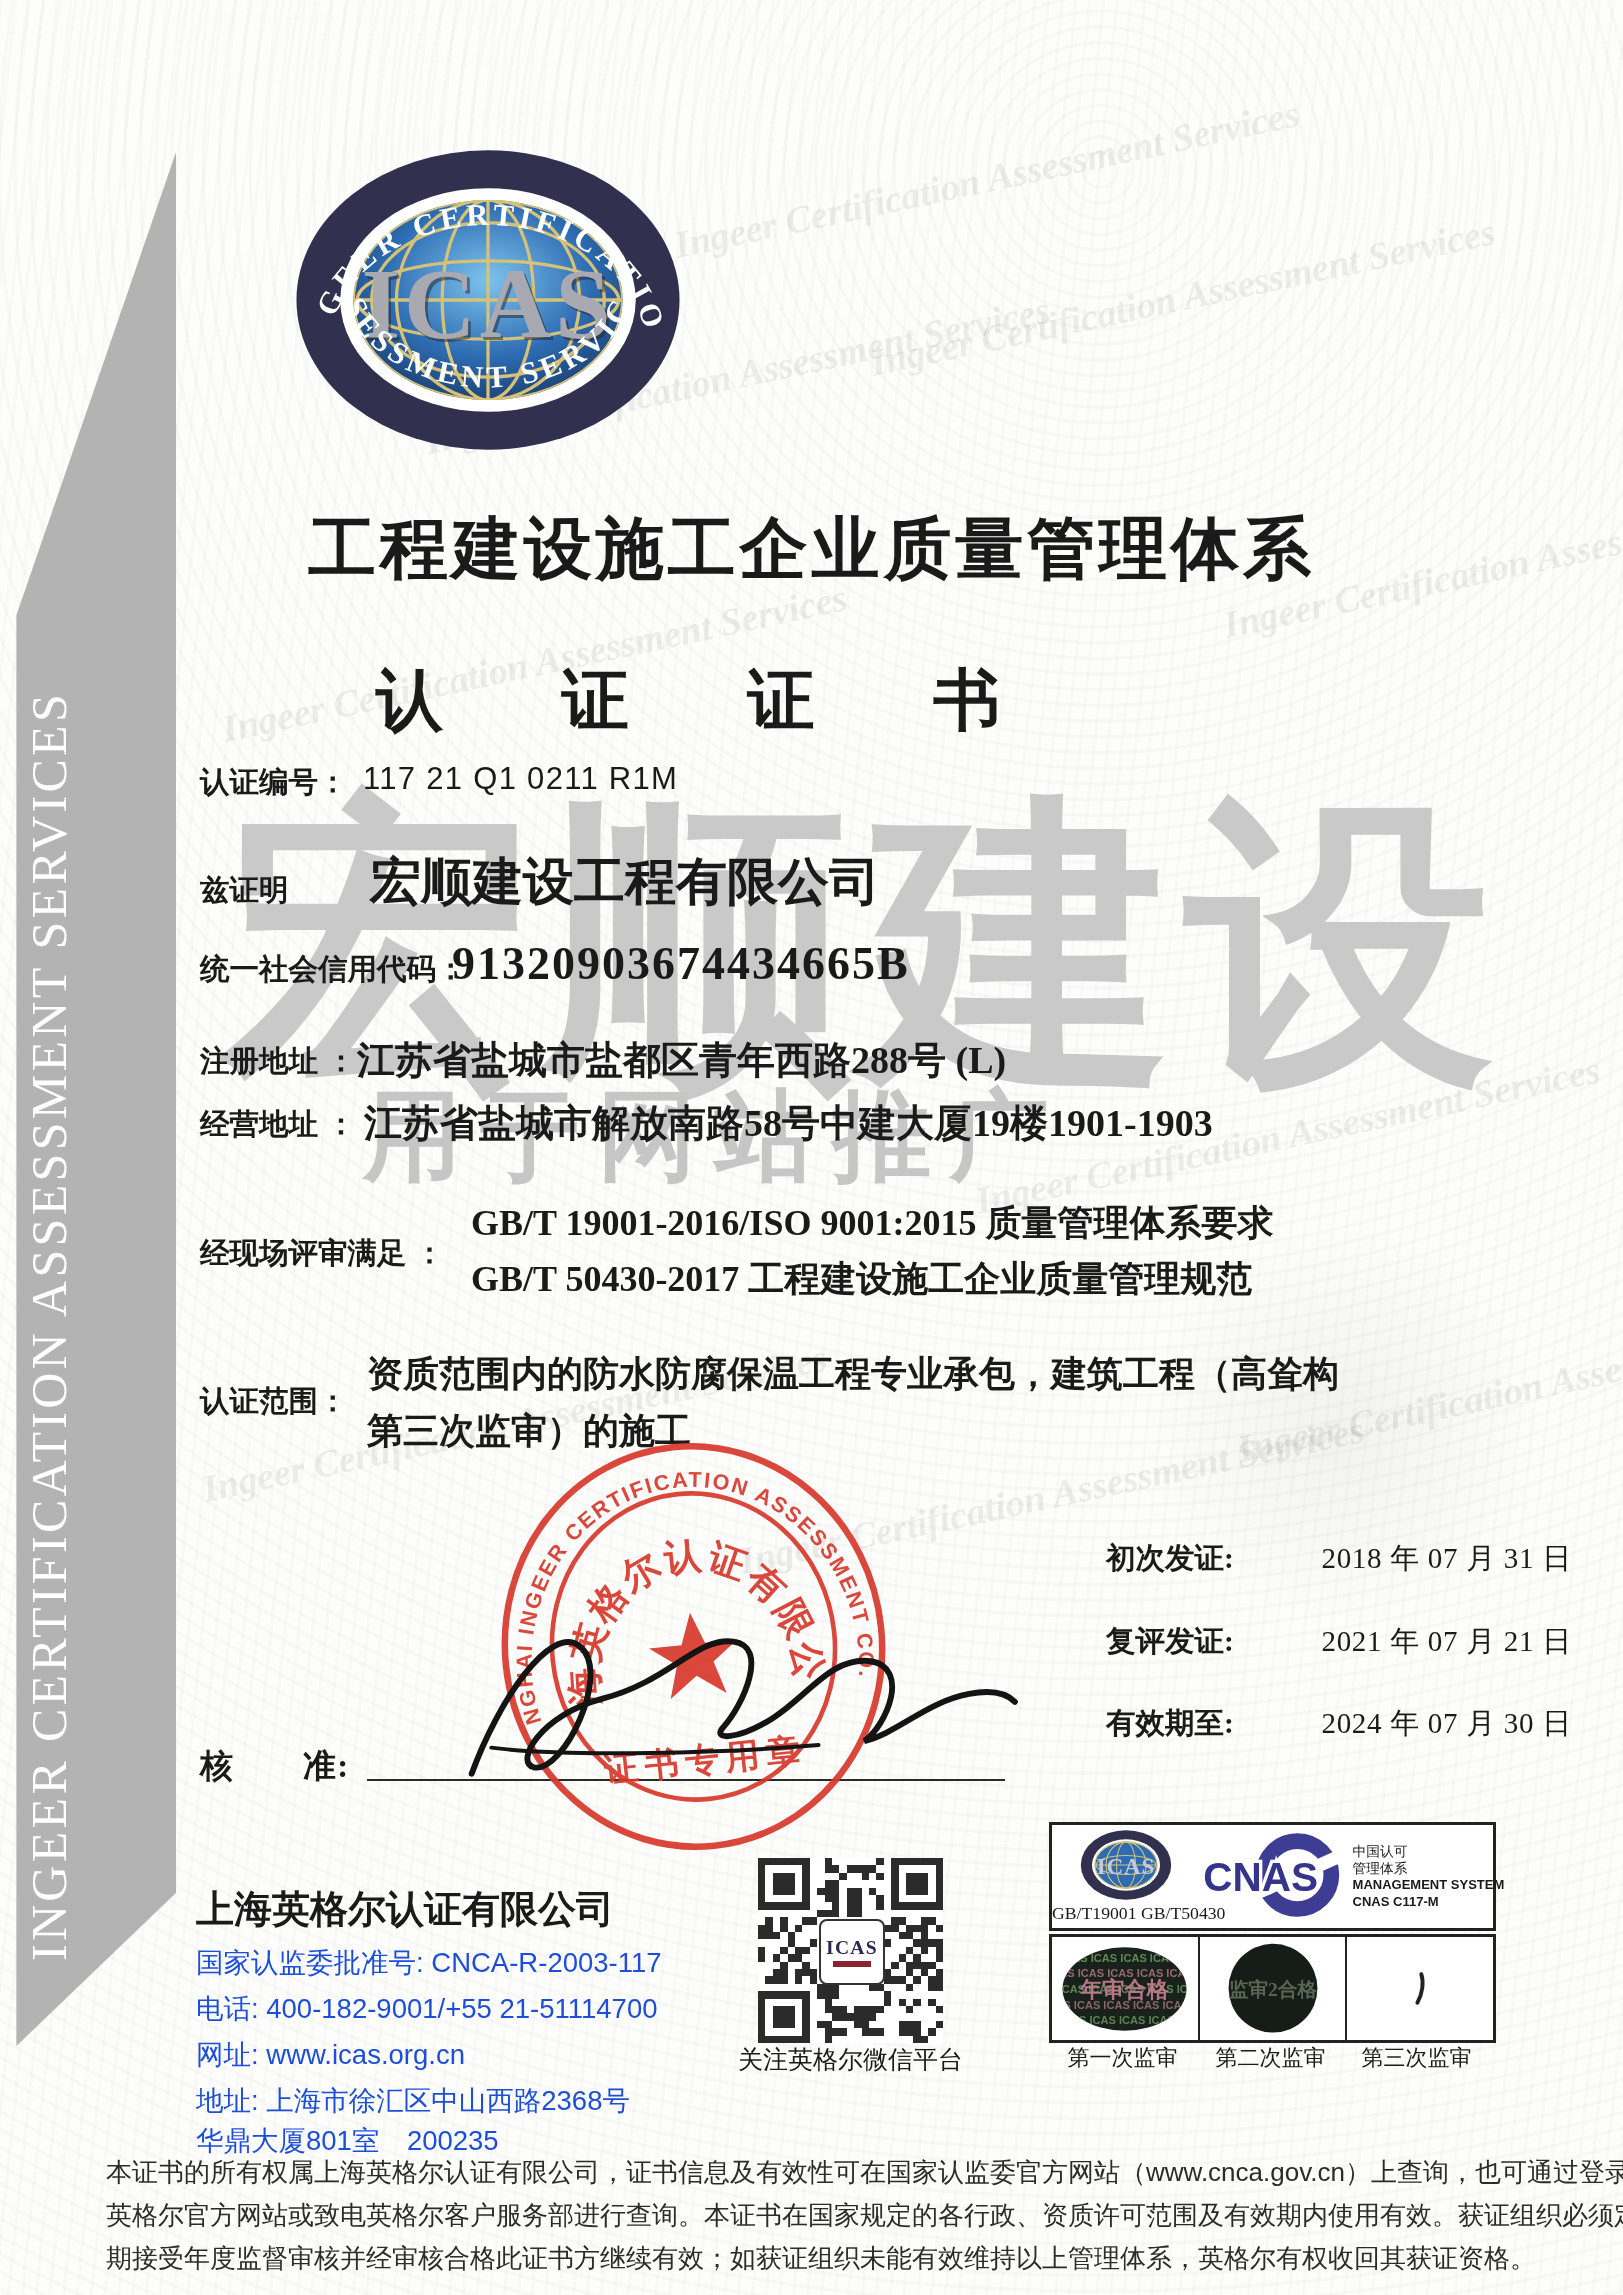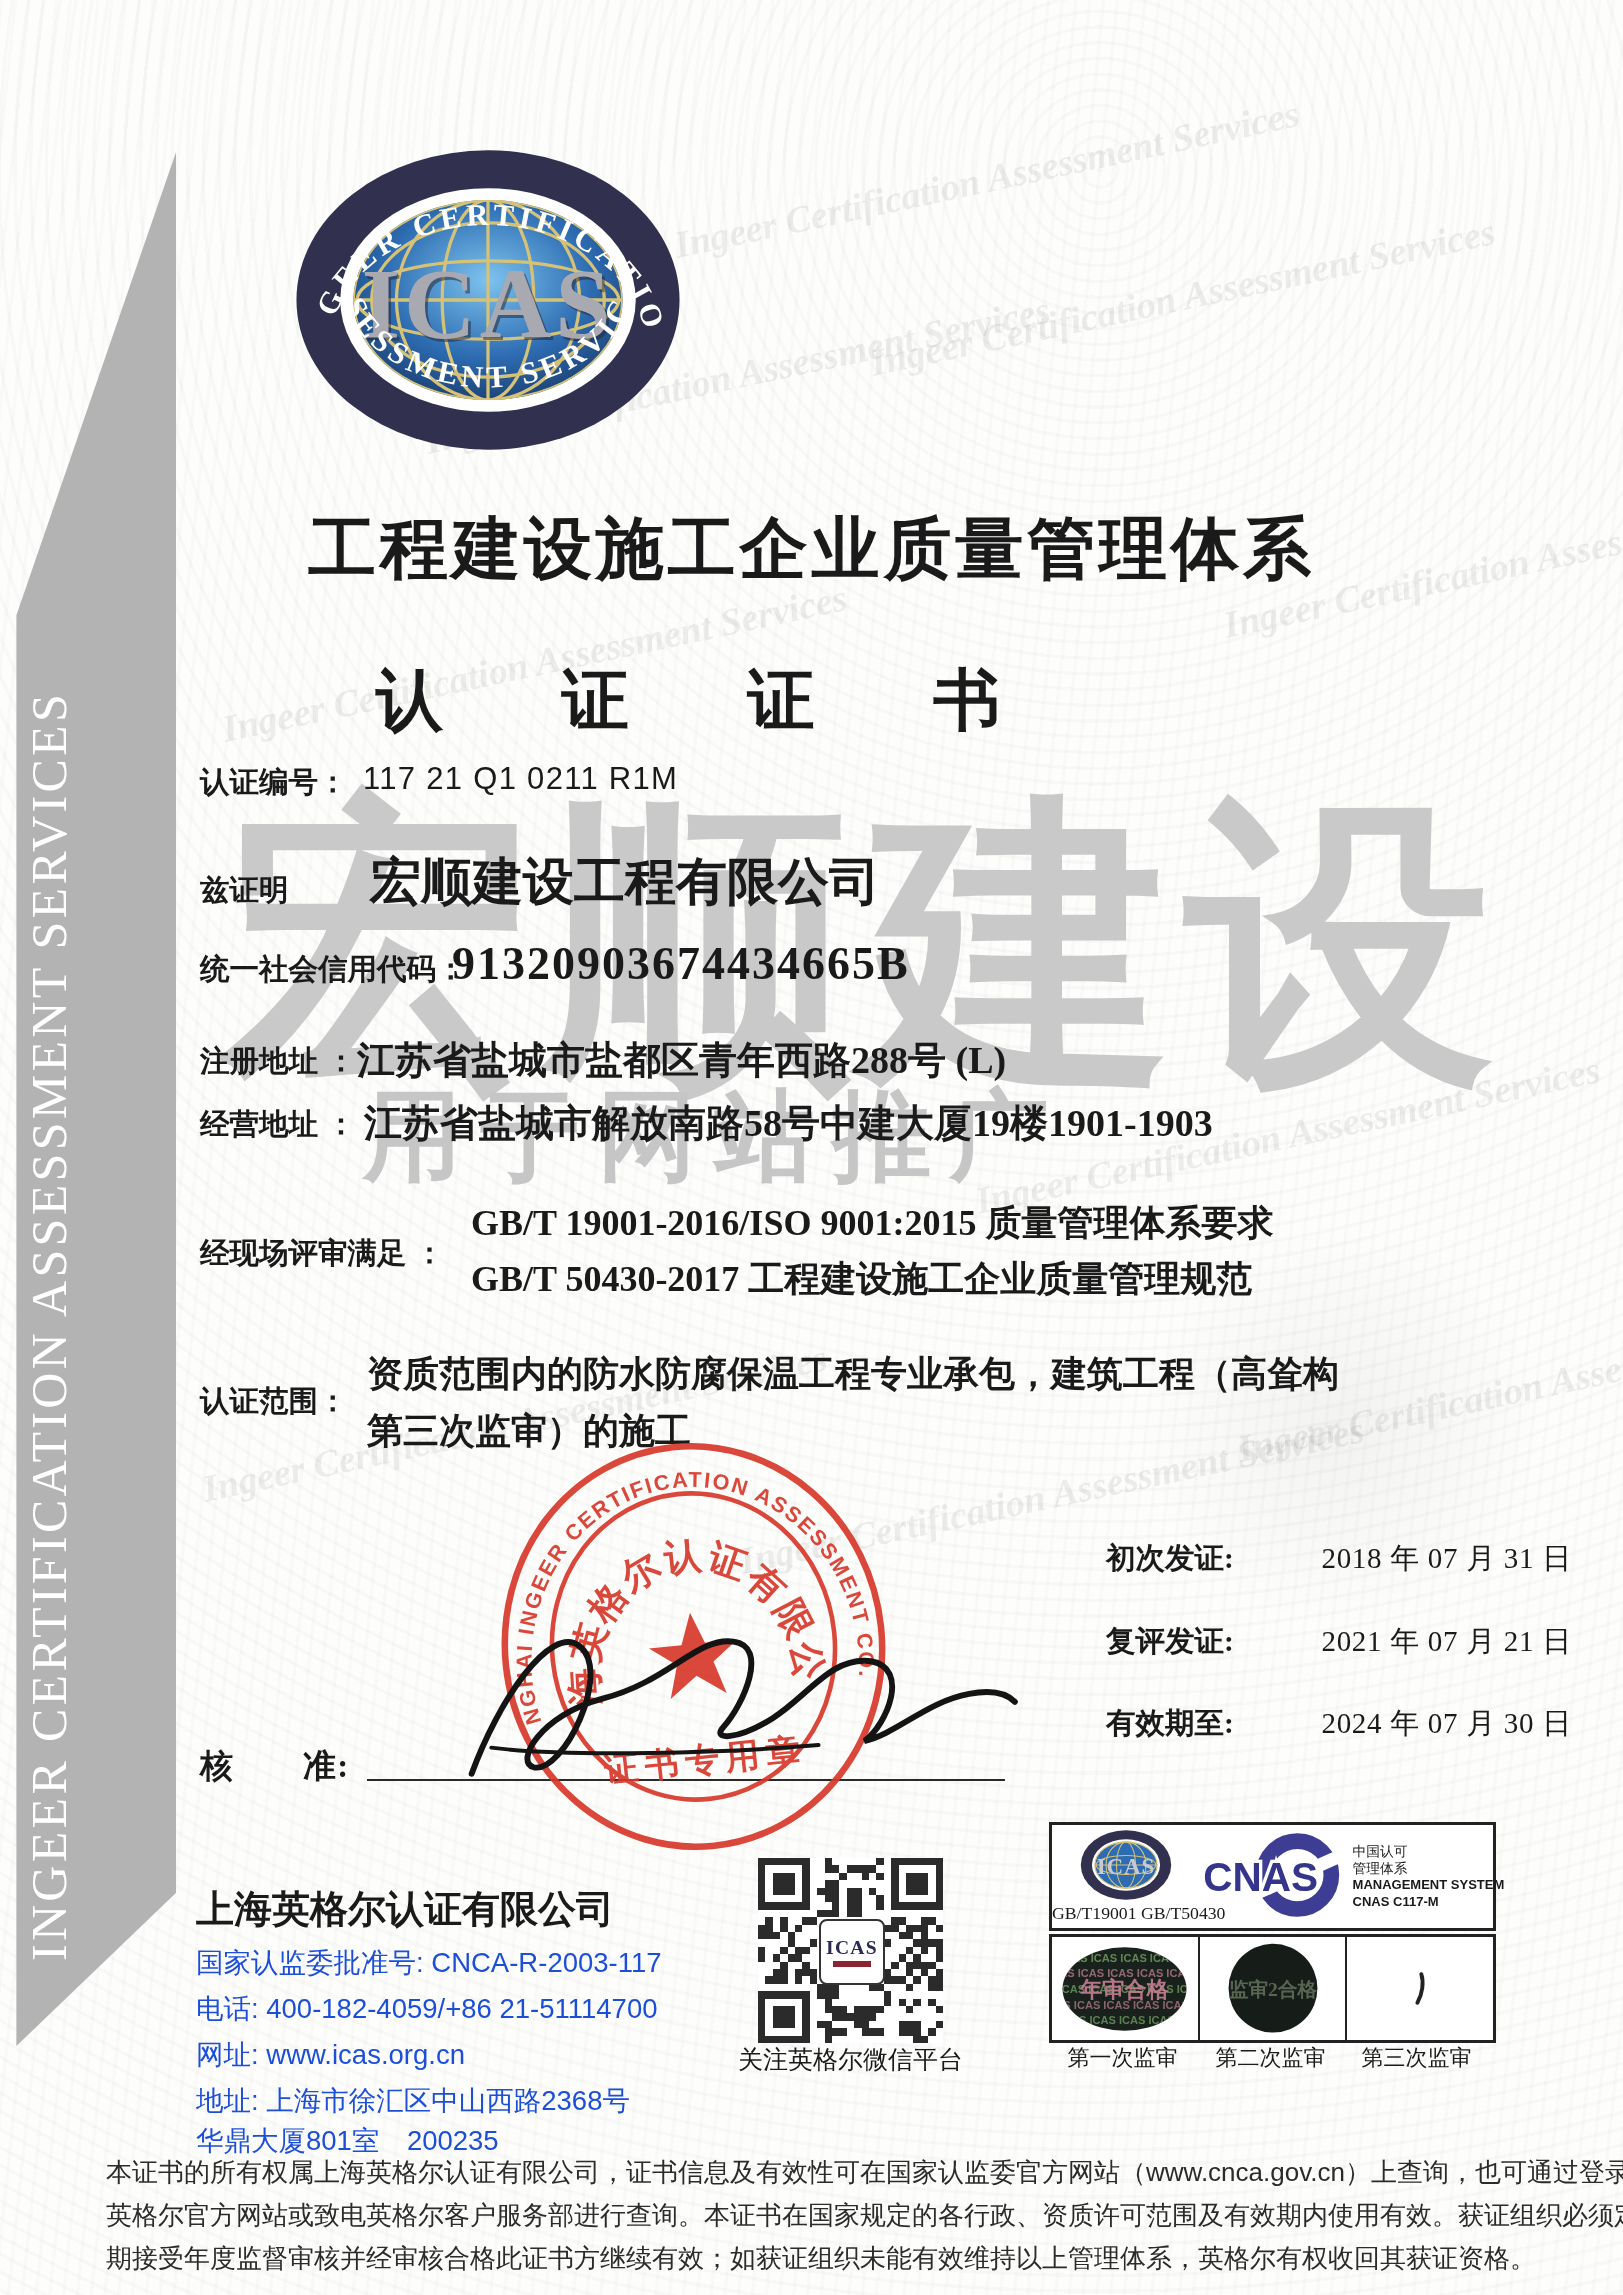--- a/index.html
+++ b/index.html
@@ -188,21 +188,21 @@
 
 <svg class="abs sig" width="576" height="216" viewBox="0 0 880 330" xmlns="http://www.w3.org/2000/svg">
   <path d="M 30,290 C 70,180 150,60 195,95 C 245,135 170,290 125,280 C 95,272 135,200 230,175
            C 330,150 375,80 430,88 C 485,95 445,185 415,218 C 395,240 437,238 490,205
            C 545,170 580,110 640,118 C 700,128 665,215 630,240 C 680,228 725,180 790,168 C 830,160 850,170 860,180" fill="none" stroke="#141414" stroke-width="9" stroke-linecap="round"></path>
   <path d="M 60,250 C 180,265 420,258 560,246" fill="none" stroke="#141414" stroke-width="6" stroke-linecap="round"></path>
 </svg>
 
 <span class="abs z5 issuer-name" style="left:196px;top:1884px;">上海英格尔认证有限公司</span>
 <span class="abs z5 issuer-line" style="left:196px;top:1945px;">国家认监委批准号: CNCA-R-2003-117</span>
-<span class="abs z5 issuer-line" style="left:196px;top:1991px;">电话: 400-182-4059/+86 21-51114700</span>
+<span class="abs z5 issuer-line" style="left:196px;top:1991px;">电话: 400-182-9001/+55 21-51114700</span>
 <span class="abs z5 issuer-line" style="left:196px;top:2037px;">网址: www.icas.org.cn</span>
 <span class="abs z5 issuer-line" style="left:196px;top:2083px;">地址: 上海市徐汇区中山西路2368号</span>
 <span class="abs z5 issuer-line" style="left:196px;top:2123px;">华鼎大厦801室　200235</span>
 
 <svg id="qr" class="abs qrbox" viewBox="0 0 25 25" shape-rendering="crispEdges" xmlns="http://www.w3.org/2000/svg">
     <rect x="0" y="0" width="25" height="25" fill="#ffffff"></rect>
     <rect x="9" y="0" width="1" height="1" fill="#2b2b2b"></rect>
     <rect x="16" y="0" width="1" height="1" fill="#2b2b2b"></rect>
     <rect x="9" y="1" width="1" height="1" fill="#2b2b2b"></rect>
     <rect x="10" y="1" width="1" height="1" fill="#2b2b2b"></rect>

